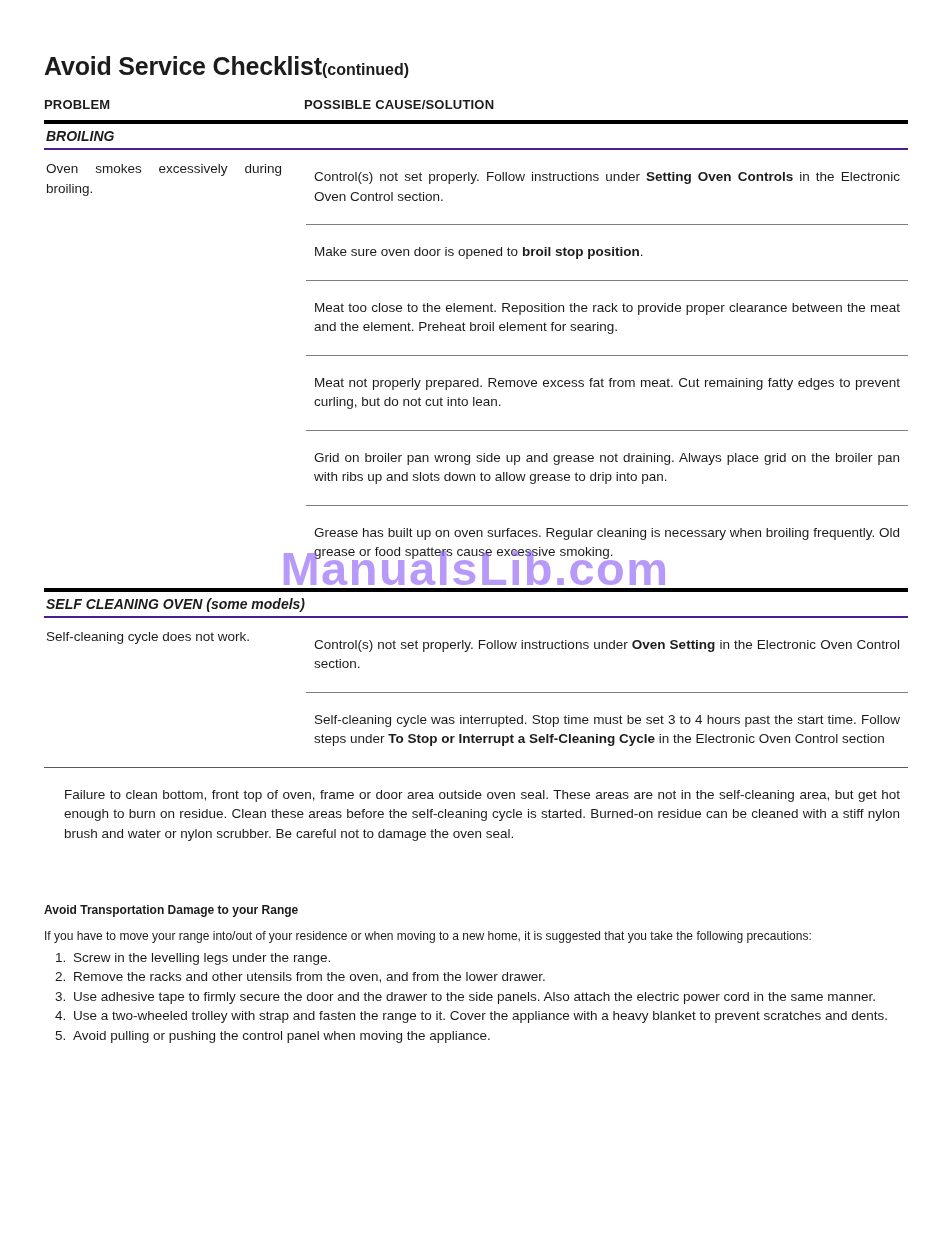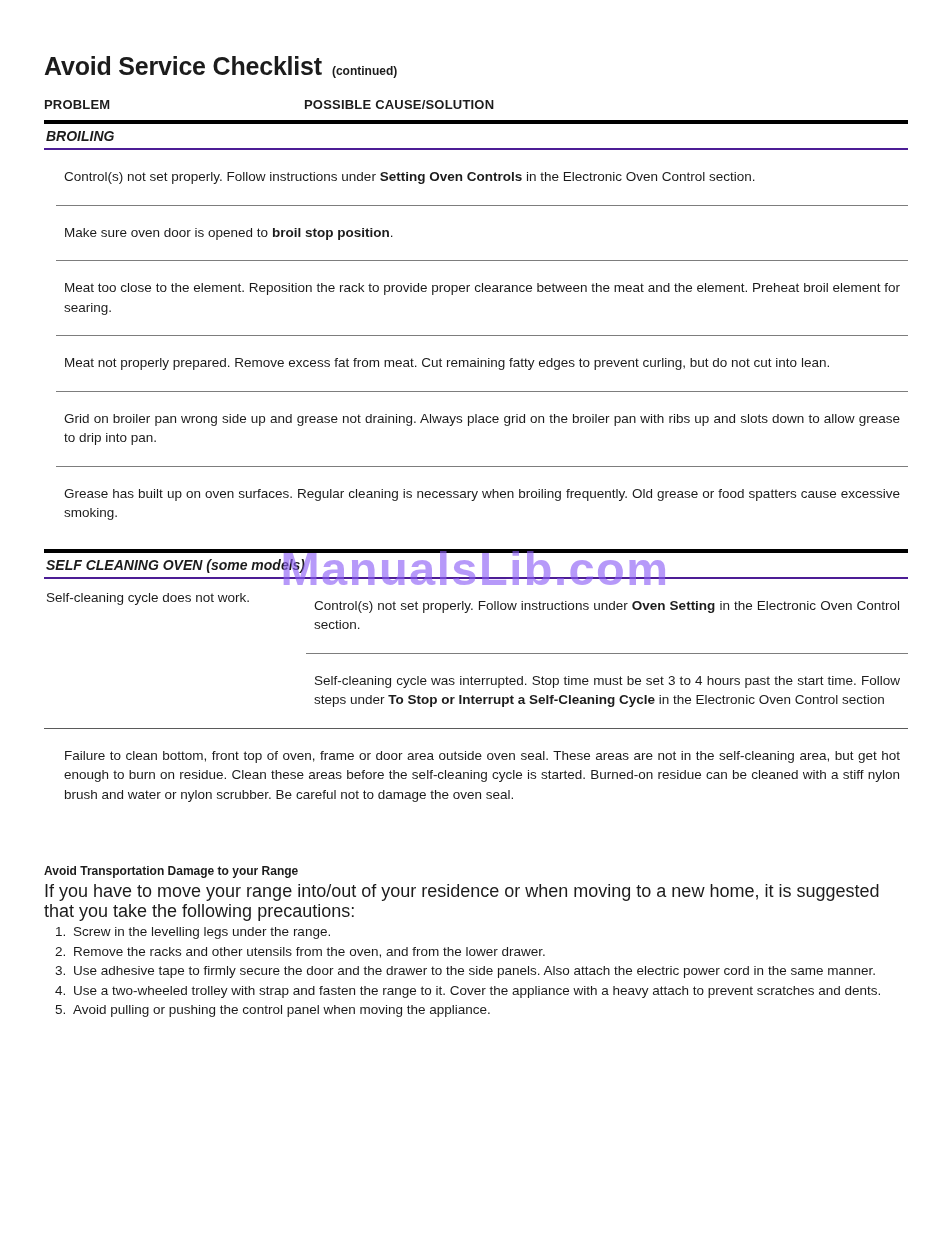--- a/index.html
+++ b/index.html
@@ -8,23 +8,23 @@
     width: 950px; height: 1243px;
     background: #ffffff;
     color: #1c1c1c;
     font-family: "Liberation Sans", sans-serif;
     position: relative;
     overflow: hidden;
   }
   .page { padding: 52px 42px 0 44px; }
 
   
-  .title-row { display: flex; align-items: baseline; gap: 10px; }
+  .title-row { display: flex; align-items: baseline; gap: 0; }
   .doc-title { font-size: 25px; font-weight: bold; letter-spacing: -0.2px; }
-  .doc-title-suffix { font-size: 12px; font-weight: bold; }
+  .doc-title-suffix { font-size: 16px; font-weight: bold; }
 
   
   .col-headers { display: flex; margin-top: 16px; }
   .col-head { font-size: 13px; font-weight: bold; letter-spacing: 0.2px; }
   .col-head.problem { width: 260px; flex: none; }
   .col-head.solution { flex: 1; }
 
   
   .section-header {
     margin-top: 8px;
@@ -54,22 +54,22 @@
     text-align: justify;
   }
   .sol .b { font-weight: bold; }
   .sol-sep { border-top: 1px solid #7d7d7d; height: 0; }
   .row-sep { border-top: 1px solid #5a5a5a; height: 0; }
 
   
   .transport { margin-top: 42px; }
   .transport-heading { font-size: 12px; font-weight: bold; }
   .transport-intro {
-    margin: 4px 0 0 0;
-    font-size: 18px;
+    margin: 10px 0 0 0;
+    font-size: 12px;
     line-height: 19.5px;
   }
   ol.precautions {
     margin: 1px 0 0 0;
     padding-left: 26px;
     font-size: 13.5px;
     line-height: 19.5px;
   }
   ol.precautions li { padding-left: 3px; margin: 0; }
 
@@ -108,20 +108,21 @@
   </div>
 
   <div class="col-headers">
     <div class="col-head problem">PROBLEM</div>
     <div class="col-head solution">POSSIBLE CAUSE/SOLUTION</div>
   </div>
 
   <div class="section-header">BROILING</div>
 
   <div class="trow">
+    <div class="cell-problem">Oven smokes excessively during broiling.</div>
     <div class="cell-solutions">
       <p class="sol"><span>Control(s) not set properly. Follow instructions under </span><span class="b">Setting Oven Controls</span><span> in the Electronic Oven Control section.</span></p>
       <div class="sol-sep"></div>
       <p class="sol"><span>Make sure oven door is opened to </span><span class="b">broil stop position</span><span>.</span></p>
       <div class="sol-sep"></div>
       <p class="sol"><span>Meat too close to the element. Reposition the rack to provide proper clearance between the meat and the element. Preheat broil element for searing.</span></p>
       <div class="sol-sep"></div>
       <p class="sol"><span>Meat not properly prepared. Remove excess fat from meat. Cut remaining fatty edges to prevent curling, but do not cut into lean.</span></p>
       <div class="sol-sep"></div>
       <p class="sol"><span>Grid on broiler pan wrong side up and grease not draining. Always place grid on the broiler pan with ribs up and slots down to allow grease to drip into pan.</span></p>
@@ -149,21 +150,21 @@
     </div>
   </div>
 
   <div class="transport">
     <div class="transport-heading">Avoid Transportation Damage to your Range</div>
     <p class="transport-intro">If you have to move your range into/out of your residence or when moving to a new home, it is suggested that you take the following precautions:</p>
     <ol class="precautions">
       <li>Screw in the levelling legs under the range.</li>
       <li>Remove the racks and other utensils from the oven, and from the lower drawer.</li>
       <li>Use adhesive tape to firmly secure the door and the drawer to the side panels.  Also attach the electric power cord in the same manner.</li>
-      <li>Use a two-wheeled trolley with strap and fasten the range to it.  Cover the appliance with a heavy attach to prevent scratches and dents.</li>
+      <li>Use a two-wheeled trolley with strap and fasten the range to it.  Cover the appliance with a heavy blanket to prevent scratches and dents.</li>
       <li>Avoid pulling or pushing the control panel when moving the appliance.</li>
     </ol>
   </div>
 
 </div>
 
 <div class="page-number">25</div>
 
 <div class="watermark" style="color: #8b5cf6;">ManualsLib.com</div>
 

